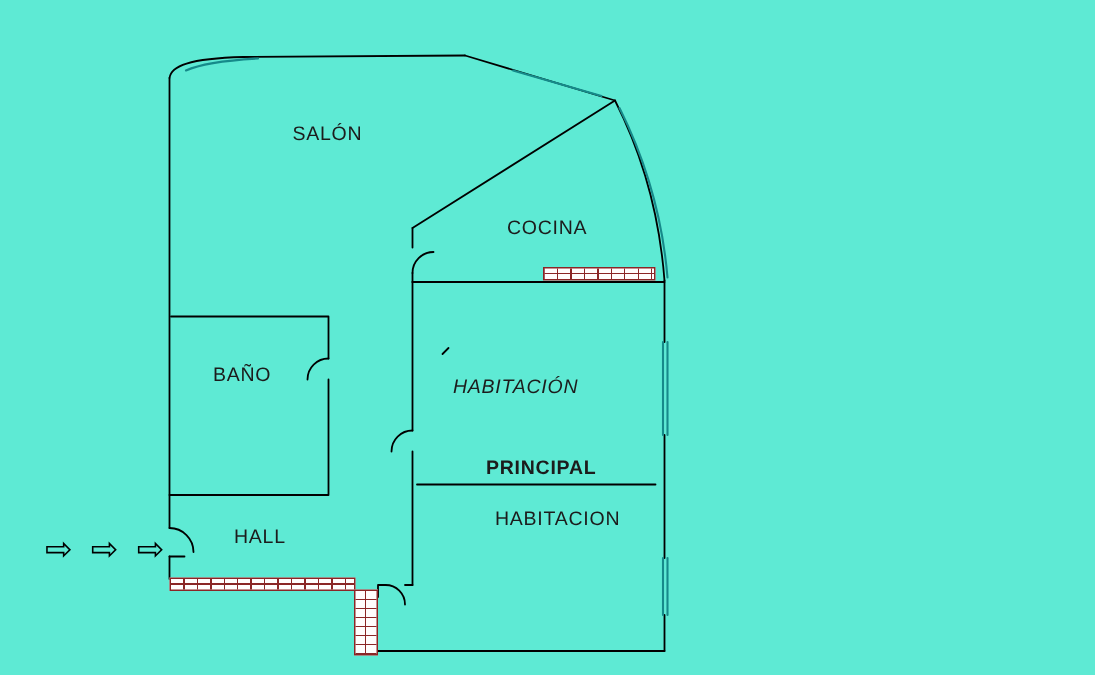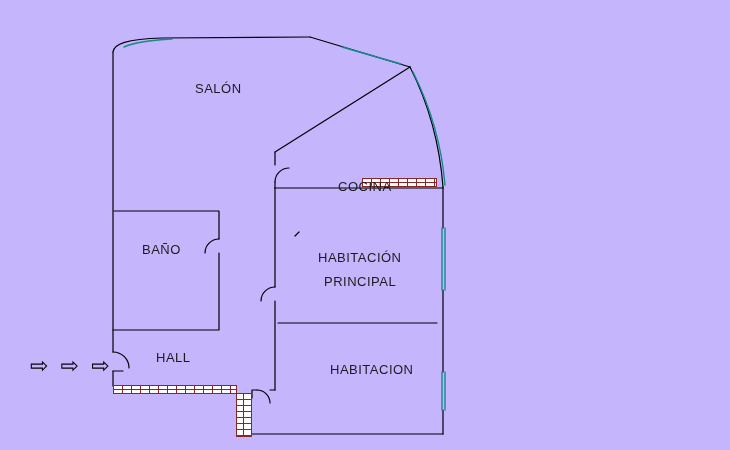--- a/index.html
+++ b/index.html
@@ -1,16 +1,16 @@
 <!DOCTYPE html>
 <html><head>
 <meta charset="utf-8">
 <style>
   html,body{margin:0;padding:0;background:#ffffff;}
-  #stage{position:relative;width:730px;height:450px;background:#c4b5fd;overflow:hidden;
+  #stage{position:relative;width:730px;height:450px;background:#5eead4;overflow:hidden;
          font-family:"Liberation Sans", sans-serif;}
   #walls{position:absolute;left:0;top:0;}
   .room-label{position:absolute;font-size:13px;color:#1c1c1c;letter-spacing:.5px;white-space:nowrap;}
   .hatch{position:absolute;border:1px solid #8b2626;background-color:#fffdfd;box-sizing:border-box;}
   .hatch-h{background-image:
       linear-gradient(to bottom, transparent 3px, #8b2626 3px, #8b2626 4px, transparent 4px),
       repeating-linear-gradient(to right, transparent 0, transparent 8px, #8b2626 8px, #8b2626 9px);}
   .hatch-v{background-image:
       linear-gradient(to right, transparent 6px, #8b2626 6px, #8b2626 7px, transparent 7px),
       repeating-linear-gradient(to bottom, transparent 0, transparent 5px, #8b2626 5px, #8b2626 6px);}
@@ -69,25 +69,25 @@
       <path d="M442,228 L442,290 M445,228 L445,290"></path>
       <path d="M442,372 L442,410 M445,372 L445,410"></path>
     </g>
   </svg>
 
   <div class="hatch hatch-h" style="left:362px;top:178px;width:75px;height:9px;"></div>
   <div class="hatch hatch-h" style="left:113px;top:385px;width:124px;height:9px;"></div>
   <div class="hatch hatch-v" style="left:236px;top:393px;width:16px;height:44px;"></div>
 
   <div class="room-label" style="left:195px;top:81px;">SALÓN</div>
-  <div class="room-label" style="left:338px;top:144px;margin-top:35px;">COCINA</div>
+  <div class="room-label" style="left:338px;top:144px;">COCINA</div>
   <div class="room-label" style="left:142px;top:242px;">BAÑO</div>
-  <div class="room-label" style="left:318px;top:250px;">HABITACIÓN</div>
-  <div class="room-label" style="left:324px;top:274px;">PRINCIPAL</div>
-  <div class="room-label" style="left:330px;top:362px;">HABITACION</div>
+  <div class="room-label" style="left:302px;top:250px;font-style:italic;">HABITACIÓN</div>
+  <div class="room-label" style="left:324px;top:304px;font-weight:bold;">PRINCIPAL</div>
+  <div class="room-label" style="left:330px;top:338px;">HABITACION</div>
   <div class="room-label" style="left:156px;top:350px;">HALL</div>
 
   <div id="entry-arrows">
     <span>⇨</span>
     <span>⇨</span>
     <span>⇨</span>
   </div>
 
 </div>
 

